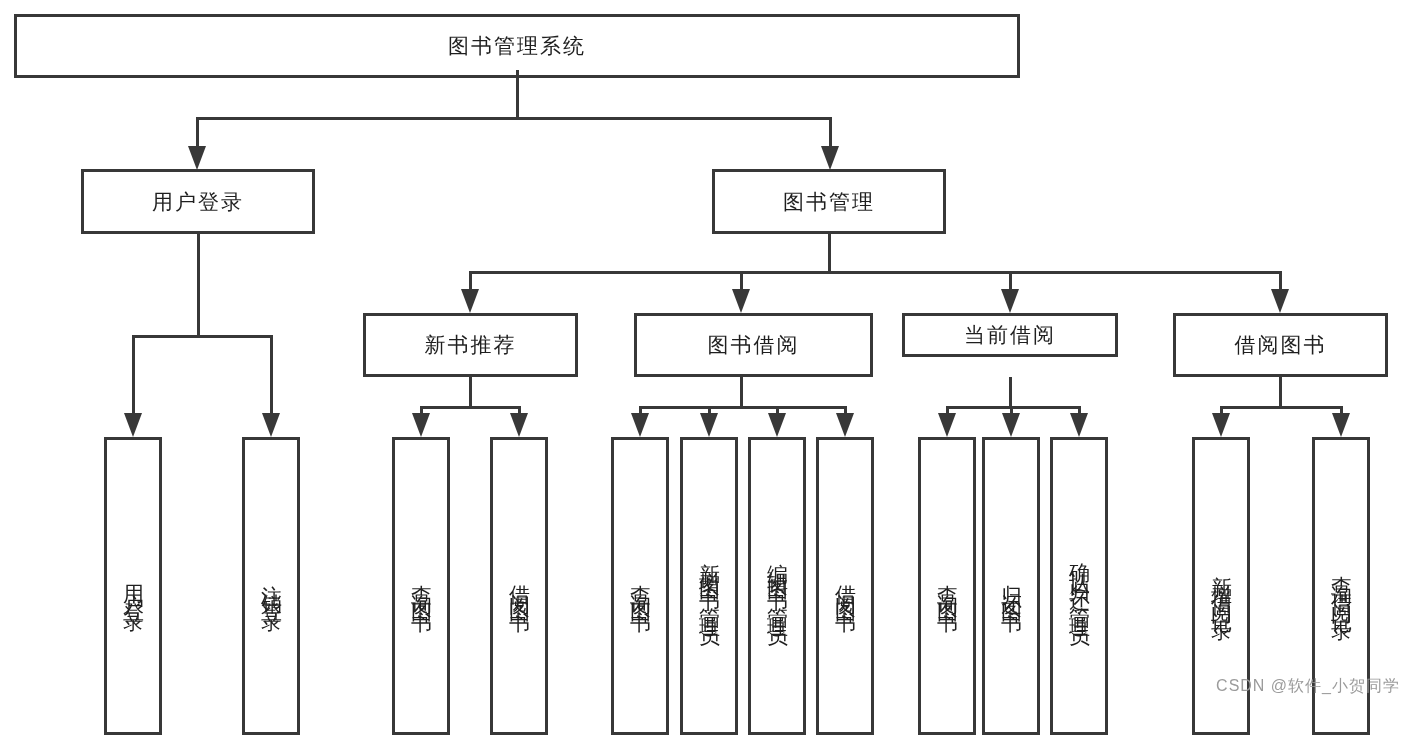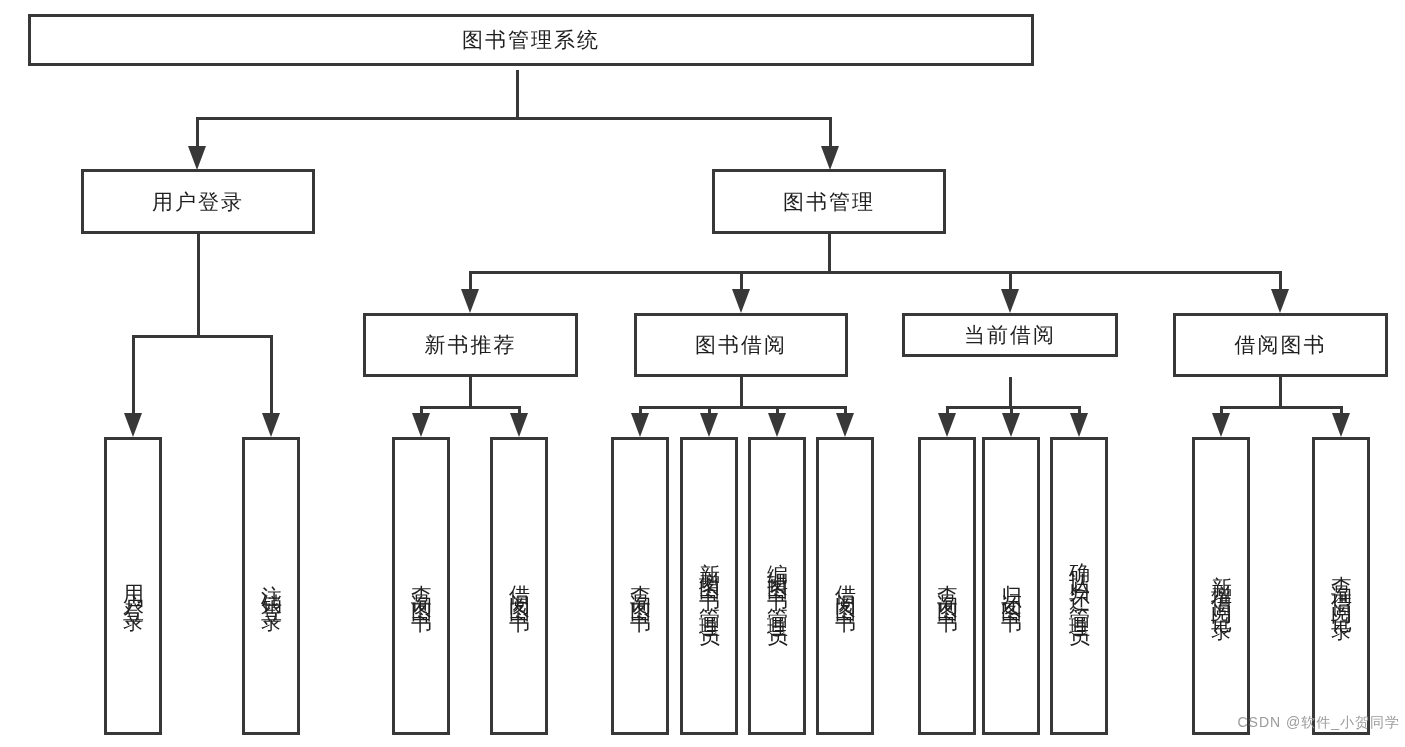--- a/index.html
+++ b/index.html
@@ -44,48 +44,48 @@
   .arrow {
     position: absolute;
     width: 0; height: 0;
     border-left: 9px solid transparent;
     border-right: 9px solid transparent;
     border-top: 24px solid var(--line);
   }
   .watermark {
     position: absolute;
     right: 5px;
-    top: 714px;
+    top: 676px;
     font-family: "Liberation Sans", sans-serif;
-    font-size: 14px;
+    font-size: 16px;
     color: var(--watermark);
     letter-spacing: 1px;
     white-space: nowrap;
   }
 </style>
 </head>
 <body>
 
 <div class="canvas" id="canvas">
 
-  <div class="hbox" style="left:28px;top:14px;width:1006px;height:52px">
+  <div class="hbox" style="left:14px;top:14px;width:1006px;height:64px">
     <span class="hlabel">图书管理系统</span>
   </div>
 
   <div class="hbox" style="left:81px;top:169px;width:234px;height:65px">
     <span class="hlabel">用户登录</span>
   </div>
   <div class="hbox" style="left:363px;top:313px;width:215px;height:64px">
     <span class="hlabel">新书推荐</span>
   </div>
 
   <div class="hbox" style="left:712px;top:169px;width:234px;height:65px">
     <span class="hlabel">图书管理</span>
   </div>
-  <div class="hbox" style="left:634px;top:313px;width:214px;height:64px">
+  <div class="hbox" style="left:634px;top:313px;width:239px;height:64px">
     <span class="hlabel">图书借阅</span>
   </div>
   <div class="hbox" style="left:902px;top:313px;width:216px;height:44px">
     <span class="hlabel">当前借阅</span>
   </div>
   <div class="hbox" style="left:1173px;top:313px;width:215px;height:64px">
     <span class="hlabel">借阅图书</span>
   </div>
 
   <div class="vbox" style="left:104px;top:437px;width:58px;height:298px">

